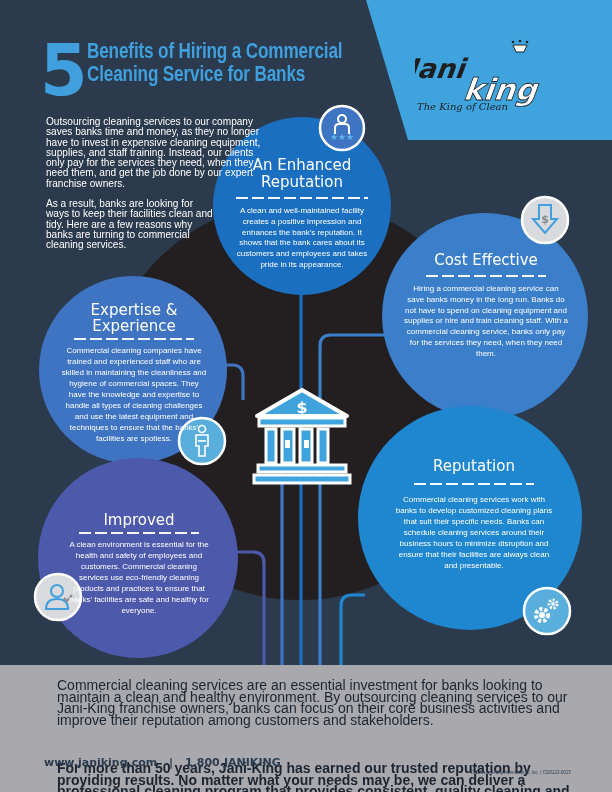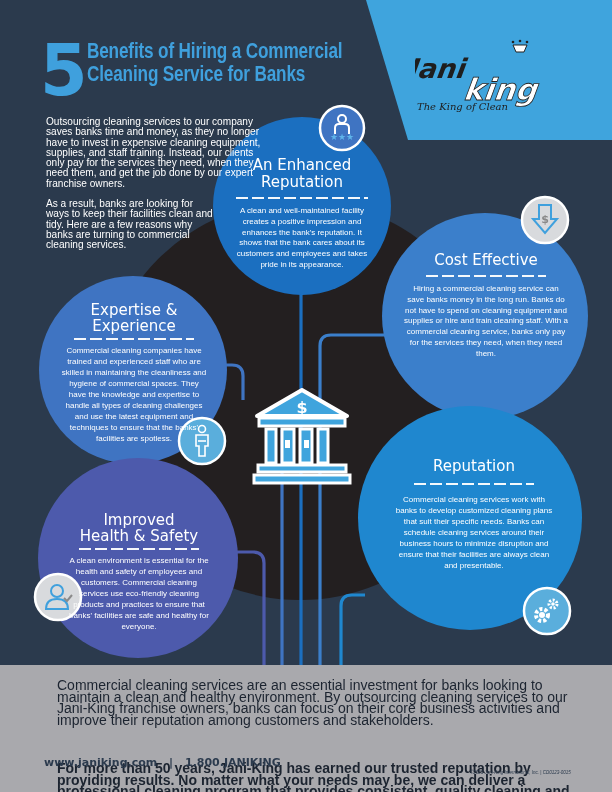--- a/index.html
+++ b/index.html
@@ -139,21 +139,20 @@
     <div>Expertise &amp;</div>
     <div>Experience</div>
   </div>
   <div class="dash" style="width:120px;margin:4px auto 5px auto;"></div>
   <div class="circle-body" style="line-height:11px;">Commercial cleaning companies have trained and experienced staff who are skilled in maintaining the cleanliness and hygiene of commercial spaces. They have the knowledge and expertise to handle all types of cleaning challenges and use the latest equipment and techniques to ensure that the banks' facilities are spotless.</div>
 </div>
 
 <div class="circle-text" style="left:66px;top:512px;width:146px;">
   <div class="circle-title" style="font-size:15px;line-height:16px;">
     <div>Improved</div>
-    <div>Health &amp; Safety</div>
   </div>
   <div class="dash" style="width:120px;margin:4px auto 5px auto;"></div>
   <div class="circle-body" style="line-height:11px;">A clean environment is essential for the health and safety of employees and customers. Commercial cleaning services use eco-friendly cleaning products and practices to ensure that banks' facilities are safe and healthy for everyone.</div>
 </div>
 
 <div class="circle-text" style="left:394px;top:458px;width:160px;">
   <div class="circle-title" style="font-size:15px;line-height:16px;">
     <div>Reputation</div>
   </div>
   <div class="dash" style="width:120px;margin:9px auto 9px auto;"></div>

